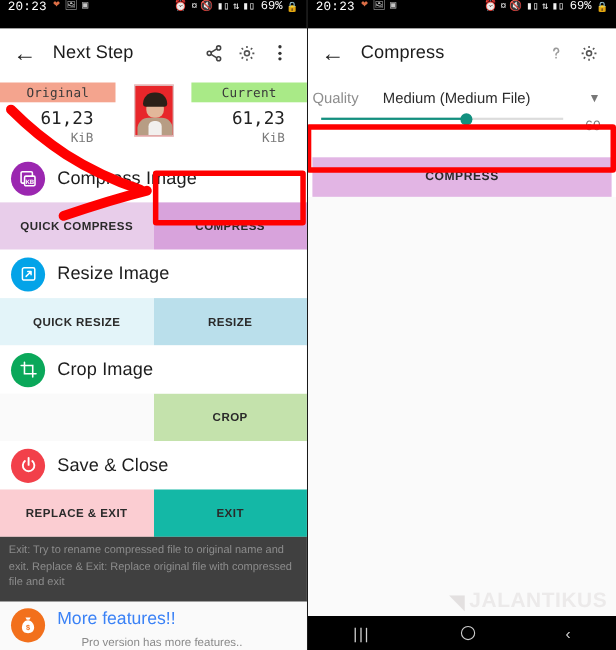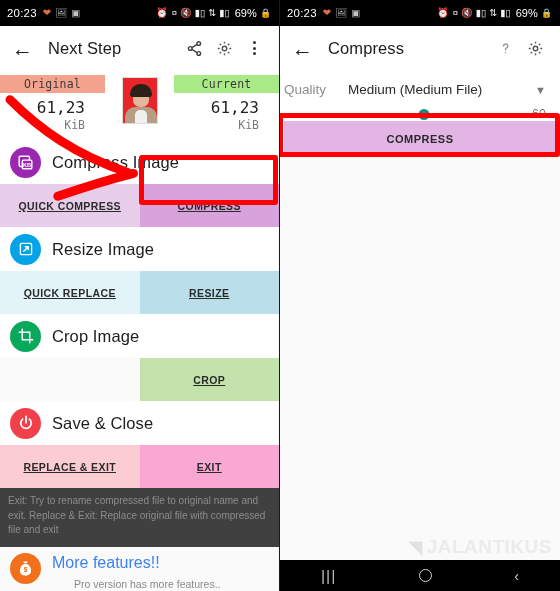--- a/index.html
+++ b/index.html
@@ -15,22 +15,22 @@
     width: 280px; height: 591px;
     background: #fafafa;
     display: flex; flex-direction: column;
     overflow: hidden;
   }
   .phone.left { border-right: 1px solid #1a1a1a; }
 
   
   .statusbar {
     height: 26px; background: #000; color: #fff;
-    display: flex; align-items: center;
-    padding: 0 7px; font-size: 11px; flex: none;
+    display: flex; align-items: flex-start;
+    padding: 0 7px; font-size: 11px; flex: none; font-family: Liberation Mono, monospace;
   }
   .sb-time { font-size: 11.5px; letter-spacing: .2px; }
   .sb-left-icons { display: flex; align-items: center; gap: 4px; margin-left: 6px; }
   .sb-spacer { flex: 1; }
   .sb-right-icons { display: flex; align-items: center; gap: 3px; }
   .sb-ic { font-size: 9.5px; line-height: 1; opacity: .95; display:block; }
   .sb-ic.orange { color: #e8744a; font-size: 10px; }
   .sb-ic.gray { color: #cfcfcf; }
   .sb-batt { font-size: 11px; margin-left: 2px; }
   .sb-lock { font-size: 9px; margin-left: 1px; }
@@ -102,21 +102,21 @@
   .sec-icon {
     width: 31px; height: 31px; border-radius: 50%;
     display: flex; align-items: center; justify-content: center; flex: none;
     color: #fff;
   }
   .sec-title { font-size: 16.5px; color: #1d1d1d; margin-left: 11px; letter-spacing: .1px; }
   .btn-row { display: flex; height: 43px; }
   .abtn {
     flex: 1; display: flex; align-items: center; justify-content: center;
     font-size: 10.5px; font-weight: bold; color: #2a2a2a;
-    letter-spacing: .4px; cursor: pointer; user-select: none; text-decoration: underline;
+    letter-spacing: .4px; cursor: pointer; user-select: none;
   }
   .abtn.blank { background: #fafafa; cursor: default; }
 
   .ic-kb { background: #9b27b0; }
   .ic-rs { background: #03a3e8; }
   .ic-cr { background: #0aa85a; }
   .ic-sv { background: #f2404a; }
   .ic-mf { background: #f2701c; }
 
   .note {
@@ -133,22 +133,22 @@
 
   
   .quality-row {
     display: flex; align-items: center; background: #fff;
     padding: 12px 14px 4px 4px; flex: none;
   }
   .q-label { font-size: 13.5px; color: #8d8d8d; }
   .q-value { font-size: 13.5px; color: #2b2b2b; margin-left: 22px; }
   .q-caret { margin-left: auto; color: #777; font-size: 11px; }
   .slider-row {
-    display: flex; align-items: center; background: #fff;
-    padding: 6px 14px 0 12px; flex: none;
+    display: flex; background: #fff;
+    padding: 6px 14px 22px 12px; flex: none;
   }
   .track {
     flex: 1; height: 2px; background: #dcdcdc; position: relative;
   }
   .track .fill { position: absolute; left: 0; top: 0; bottom: 0; background: #12907f; }
   .track .knob {
     position: absolute; width: 11px; height: 11px; border-radius: 50%;
     background: #12907f; top: -4.5px; transform: translateX(-50%);
   }
   .s-val { font-size: 12.5px; color: #777; margin-left: 14px; width: 20px; text-align: right; }
@@ -280,21 +280,21 @@
       <div class="sec-head">
         <span class="sec-icon ic-rs">
           <svg width="18" height="18" viewBox="0 0 24 24" fill="none" stroke="#fff" stroke-width="1.8">
             <rect x="4.5" y="4.5" width="15" height="15" rx="2"></rect>
             <path d="M15 9l-6 6M15 9h-4M15 9v4" stroke-linecap="round"></path>
           </svg>
         </span>
         <span class="sec-title">Resize Image</span>
       </div>
       <div class="btn-row">
-        <div class="abtn" style="background:#e3f4f9">QUICK REPLACE</div>
+        <div class="abtn" style="background:#e3f4f9">QUICK RESIZE</div>
         <div class="abtn" style="background:#badfeb">RESIZE</div>
       </div>
     </div>
 
     <div class="section">
       <div class="sec-head">
         <span class="sec-icon ic-cr">
           <svg width="18" height="18" viewBox="0 0 24 24" fill="none" stroke="#fff" stroke-width="1.9" stroke-linecap="round">
             <path d="M7 3v14h14"></path>
               <path d="M3 7h14v14"></path>
@@ -313,21 +313,21 @@
         <span class="sec-icon ic-sv">
           <svg width="18" height="18" viewBox="0 0 24 24" fill="none" stroke="#fff" stroke-width="2.3" stroke-linecap="round">
             <path d="M7.5 6.8a7 7 0 1 0 9 0"></path>
               <line x1="12" y1="3" x2="12" y2="11.5"></line>
           </svg>
         </span>
         <span class="sec-title">Save &amp; Close</span>
       </div>
       <div class="btn-row">
         <div class="abtn" style="background:#fbcdd2">REPLACE &amp; EXIT</div>
-        <div class="abtn" style="background:#f9a8d4">EXIT</div>
+        <div class="abtn" style="background:#14b8a6">EXIT</div>
       </div>
     </div>
 
     <div class="note">Exit: Try to rename compressed file to original name and exit. Replace &amp; Exit: Replace original file with compressed file and exit</div>
     <div class="divider"></div>
 
     <div class="pro-wrap">
       <span class="sec-icon ic-mf">
         <svg width="19" height="19" viewBox="0 0 24 24" fill="#fff" stroke="none">
           <path d="M9 3h6l-1.5 2.5h-3z"></path>

